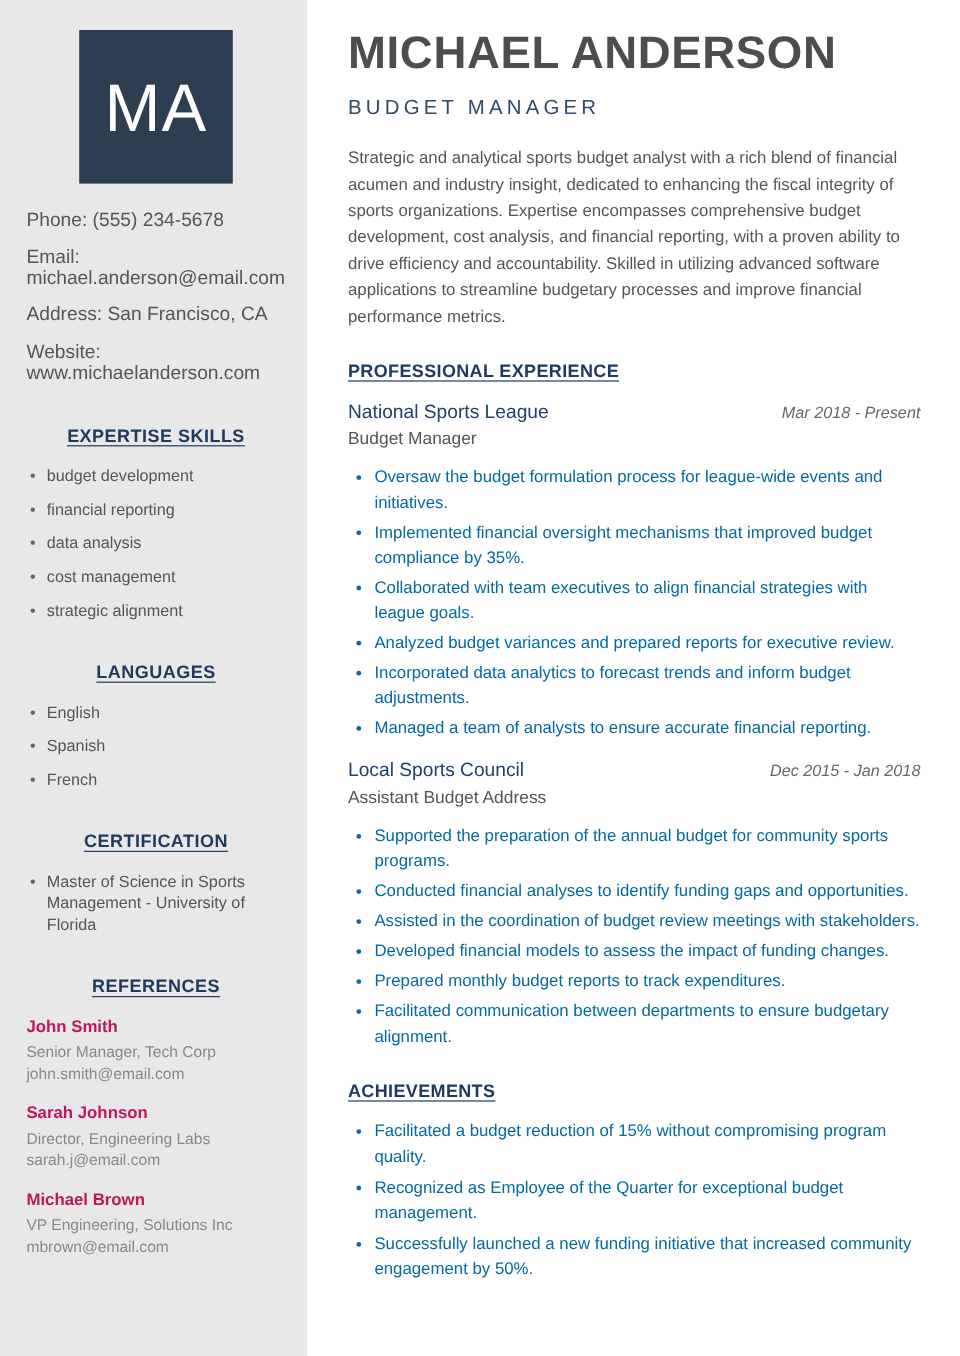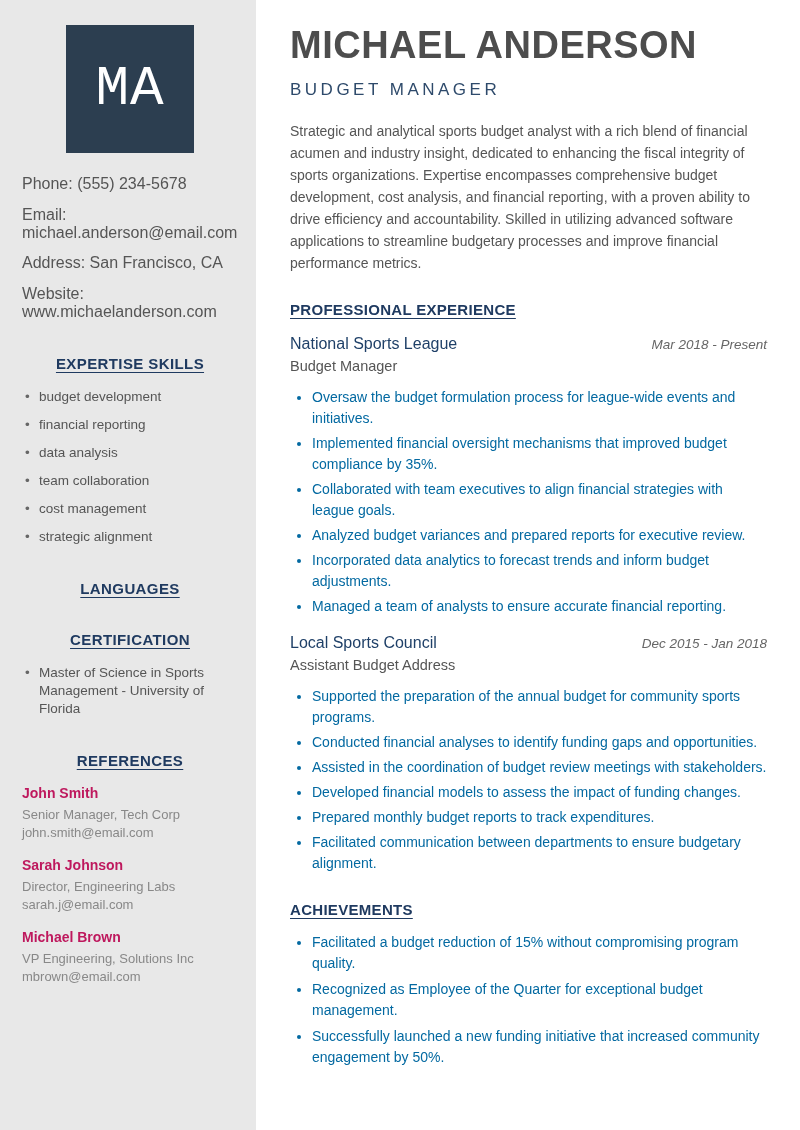--- a/index.html
+++ b/index.html
@@ -19,21 +19,21 @@
     background: #e8e8e8;
     padding: 25px 18px 0 22px;
   }
   .avatar {
     width: 128px; height: 128px;
     background: #2c3e50;
     margin: 0 auto;
     display: flex; align-items: center; justify-content: center;
   }
   .avatar-initials {
-    color: #ffffff; font-size: 56px; letter-spacing: 1px; font-weight: 400; font-family: Liberation Mono, monospace;
+    color: #ffffff; font-size: 56px; letter-spacing: 1px; font-weight: 400;
   }
   .contact { margin-top: 22px; }
   .contact-line { font-size: 16px; color: #555555; margin-bottom: 12.5px; }
 
   .side-heading {
     font-size: 15px; font-weight: bold; color: #1f3a60;
     text-decoration: underline; text-underline-offset: 3px;
     letter-spacing: 0.4px;
     margin: 34px 0 16px 0;
     text-align: center;
@@ -96,26 +96,30 @@
     <div class="contact-line">Email: michael.anderson@email.com</div>
     <div class="contact-line">Address: San Francisco, CA</div>
     <div class="contact-line">Website: www.michaelanderson.com</div>
   </div>
 
   <h2 class="side-heading">EXPERTISE SKILLS</h2>
   <ul class="side-list">
     <li>budget development</li>
     <li>financial reporting</li>
     <li>data analysis</li>
-    <li>team collaboration</li>
     <li>cost management</li>
     <li>strategic alignment</li>
   </ul>
 
   <h2 class="side-heading">LANGUAGES</h2>
+  <ul class="side-list">
+    <li>English</li>
+    <li>Spanish</li>
+    <li>French</li>
+  </ul>
 
   <h2 class="side-heading">CERTIFICATION</h2>
   <ul class="side-list">
     <li>Master of Science in Sports Management - University of Florida</li>
   </ul>
 
   <h2 class="side-heading">REFERENCES</h2>
   <div class="ref">
     <div class="ref-name">John Smith</div>
     <div class="ref-line">Senior Manager, Tech Corp</div>

